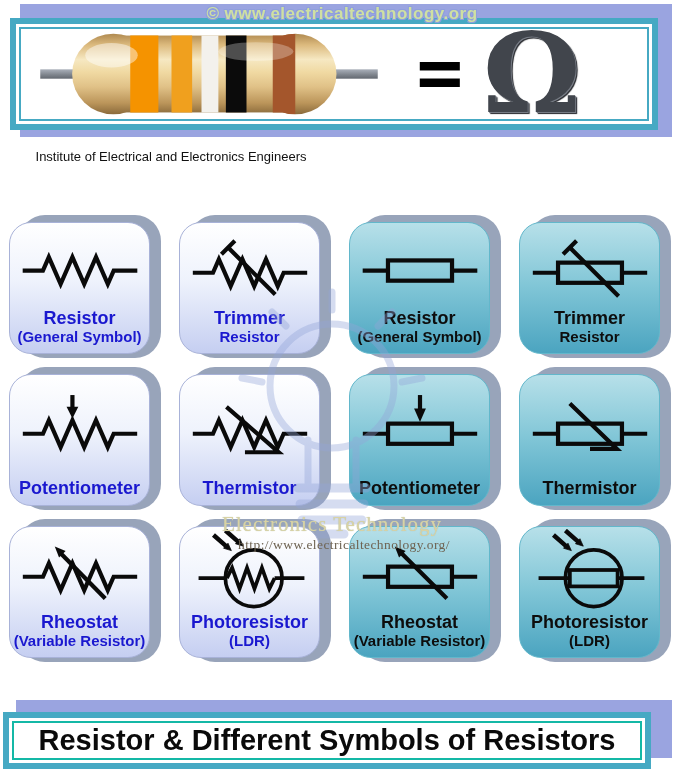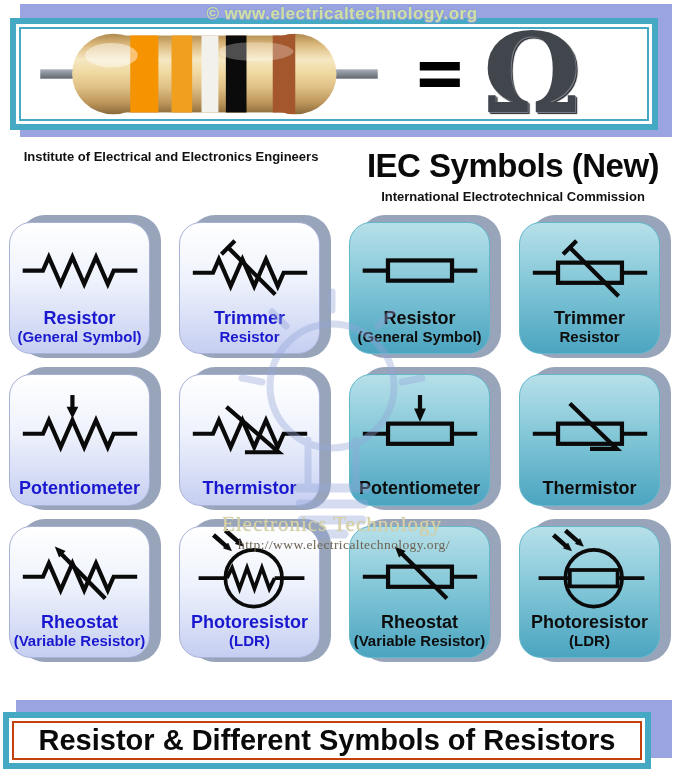--- a/index.html
+++ b/index.html
@@ -18,21 +18,21 @@
   .resistor-photo{margin-left:10px;}
   .equals{font-size:64px;font-weight:900;color:#000;margin-left:26px;line-height:0.8;
     transform:scaleY(1.15);font-family:"DejaVu Sans",sans-serif;}
   .omega{font-family:"DejaVu Serif",serif;font-weight:bold;font-size:110px;line-height:.78;
     margin-left:16px;color:#41454c;text-shadow:1px 1px 0 #767b84,2px 2px 1px #23252a;}
 
   
   .col-heads{position:absolute;top:146px;left:0;width:684px;display:flex;z-index:1;}
   .half{width:342px;text-align:center;}
   .big-title{font-size:33px;font-weight:bold;color:#0a0a0a;line-height:40px;letter-spacing:-.5px;}
-  .sub-title{font-size:13px;font-weight:bold;color:#111;margin-top:3px;}
+  .sub-title{font-size:13px;font-weight:normal;color:#111;margin-top:3px;}
 
   
   .grid{position:absolute;top:222px;left:0;width:620px;box-sizing:border-box;padding:0 9px;
     display:grid;grid-template-columns:repeat(4,150px);column-gap:22px;row-gap:32px;gap:20px;}
   .card{position:relative;width:150px;height:132px;}
   .card::before{content:"";position:absolute;left:10px;top:-7px;right:-2px;bottom:-4px;
     background:#98a4ba;border-radius:26px;}
   .face{position:absolute;left:0;top:0;width:141px;height:132px;border-radius:22px;
     box-sizing:border-box;display:flex;flex-direction:column;align-items:center;
     justify-content:flex-end;padding-bottom:7px;}
@@ -50,21 +50,21 @@
   .bulb{position:absolute;left:212px;top:64px;z-index:4;opacity:.38;pointer-events:none;}
   .wm{position:absolute;top:290px;left:0;width:664px;text-align:center;z-index:4;
     font-family:"Liberation Serif",serif;pointer-events:none;}
   .wm1{font-size:21px;letter-spacing:1px;color:#d9d2a4;text-shadow:0 0 1px #aebfa8;}
   .wm2{font-size:13.5px;letter-spacing:.4px;color:#6e6352;padding-left:24px;}
 
   
   .footer-back{position:absolute;left:16px;top:700px;width:656px;height:58px;background:#9aa4e0;}
   .footer-box{position:absolute;left:3px;top:712px;width:636px;height:45px;
     border:6px solid #46a9c3;background:#fff;z-index:2;}
-  .footer-inner{position:absolute;inset:3px;border:2px solid #c2410c;
+  .footer-inner{position:absolute;inset:3px;border:2px solid #14b8a6;
     display:flex;align-items:center;justify-content:center;}
   .footer-title{font-size:29px;font-weight:bold;color:#0a0a0a;white-space:nowrap;}
 </style>
 </head>
 <body>
 
 <svg width="0" height="0" style="position:absolute" aria-hidden="true">
   <defs>
     <g id="zz" stroke="#0a0a0a" stroke-width="5" fill="none">
       <path d="M2 52 H26 L33 36 L47 68 L61 36 L75 68 L89 36 L103 68 L110 52 H138"></path>
@@ -181,24 +181,20 @@
       <div class="equals">=</div>
       <div class="omega">Ω</div>
     </div>
   </div>
 </div>
 
 <div class="col-heads">
   <div class="half">
     <div class="sub-title">Institute of Electrical and Electronics Engineers</div>
   </div>
-  <div class="half">
-    <div class="big-title">IEC Symbols (New)</div>
-    <div class="sub-title">International Electrotechnical Commission</div>
-  </div>
 </div>
 
 <div class="grid">
 
   <div class="card ieee">
     <div class="face">
         <div class="sym">
       <svg width="118" height="51" viewBox="0 16 140 60">
             <use href="#g-ieee-resistor"></use>
           </svg>

